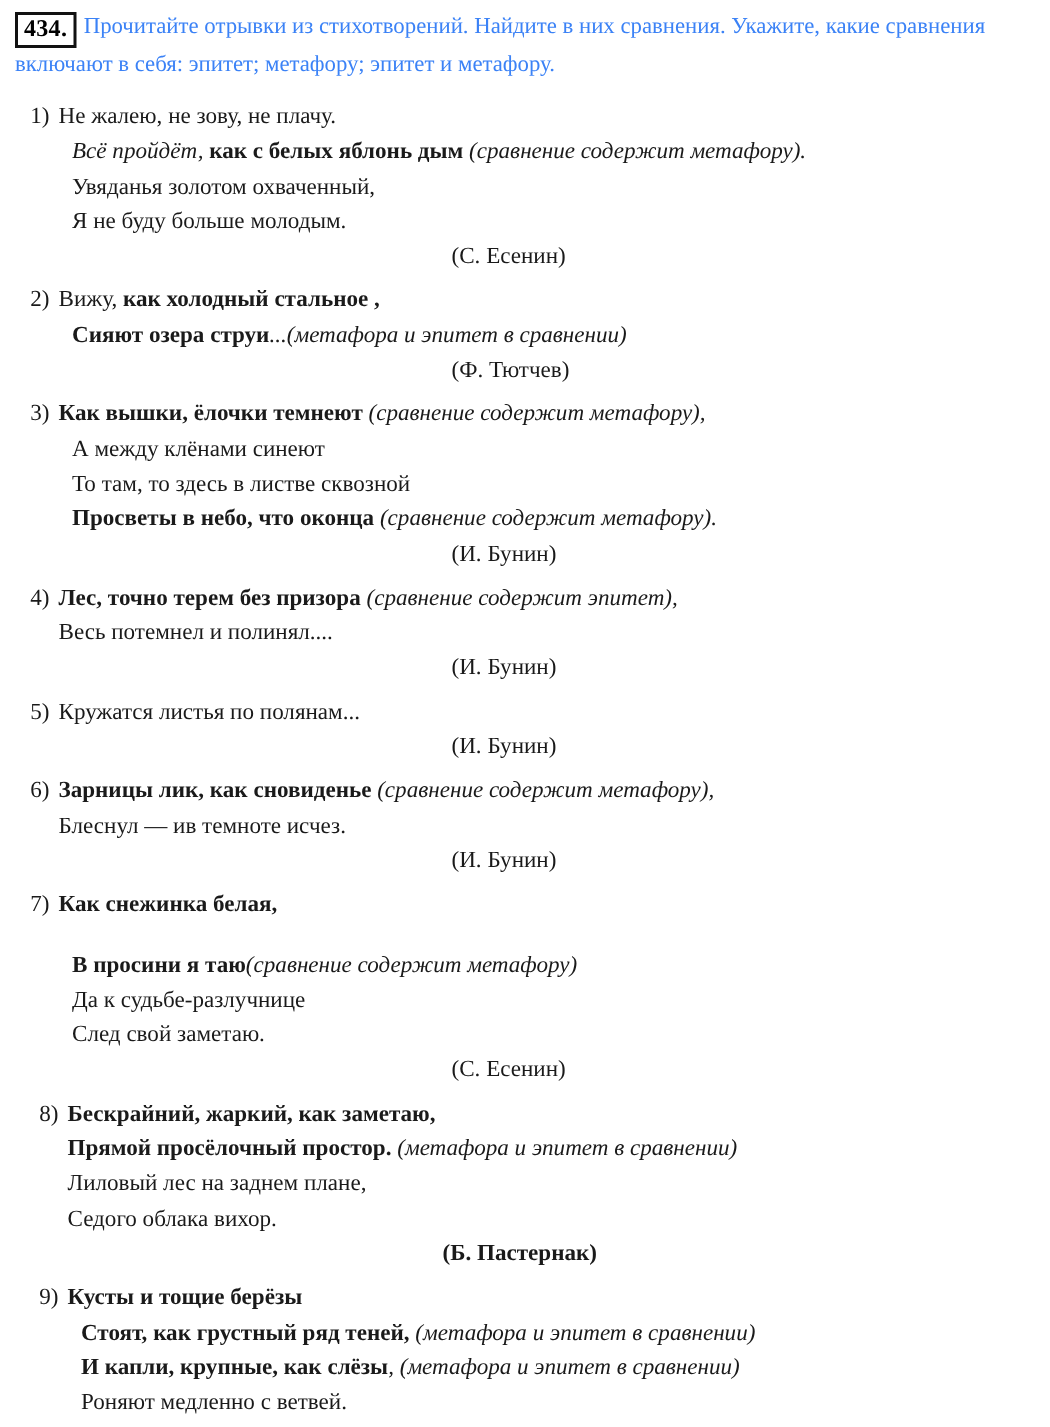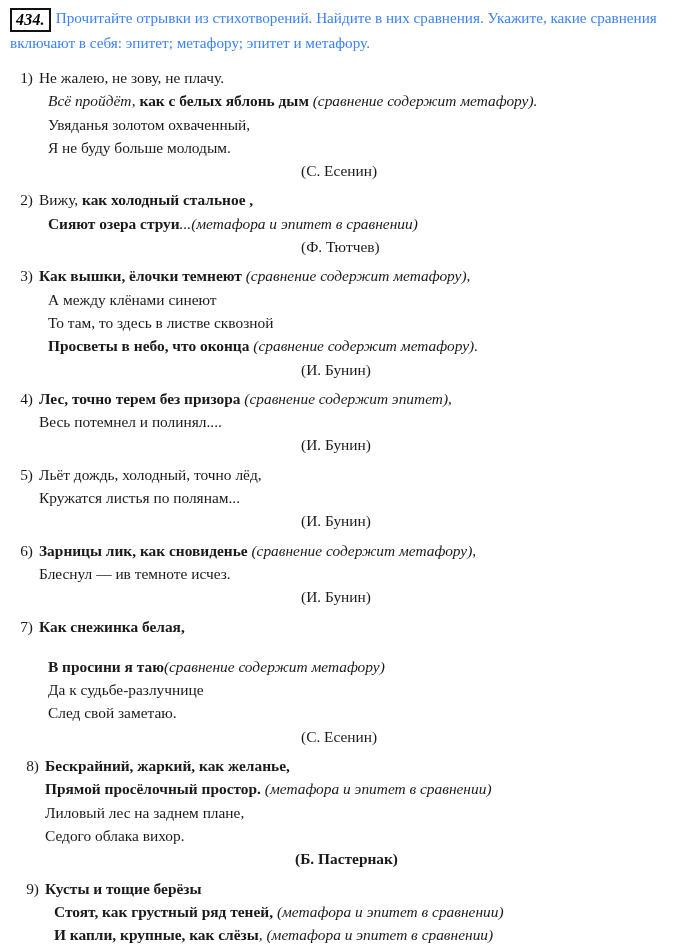--- a/index.html
+++ b/index.html
@@ -29,21 +29,20 @@
     display: inline-block;
     border: 2px solid #111111;
     color: #000000;
     font-weight: bold;
     font-size: 16px;
     line-height: 17px;
     padding: 1px 4px 2px 4px;
     margin-right: 5px;
     vertical-align: -2px;
     letter-spacing: 0.2px;
-    font-style: italic;
   }
   .task-text { color: #3b82f6; }
 
   
   .items {
     margin-top: 13px;
     font-size: 15.4px;
     line-height: 23.3px;
   }
   .item {
@@ -109,41 +108,40 @@
       <div class="attrib">(И. Бунин)</div>
     </div>
     <div class="item item-1">
       <div class="marker">4)</div>
       <div class="line"><b>Лес, точно терем без призора</b><i> (сравнение содержит эпитет),</i></div>
       <div class="line"><span>Весь потемнел и полинял....</span></div>
       <div class="attrib">(И. Бунин)</div>
     </div>
     <div class="item item-1">
       <div class="marker">5)</div>
-      <div class="line"><span>Льёт дождь, холодный, точно лёд,</span></div>
       <div class="line"><span>Кружатся листья по полянам...</span></div>
       <div class="attrib">(И. Бунин)</div>
     </div>
     <div class="item item-1">
       <div class="marker">6)</div>
       <div class="line"><b>Зарницы лик, как сновиденье</b><i> (сравнение содержит метафору),</i></div>
       <div class="line"><span>Блеснул — ив темноте исчез.</span></div>
       <div class="attrib">(И. Бунин)</div>
     </div>
     <div class="item item-1">
       <div class="marker">7)</div>
       <div class="line"><b>Как снежинка белая,</b></div>
       <div class="line hang gap"><b>В просини я таю</b><i>(сравнение содержит метафору)</i></div>
       <div class="line hang"><span>Да к судьбе-разлучнице</span></div>
       <div class="line hang"><span>След свой заметаю.</span></div>
       <div class="attrib">(С. Есенин)</div>
     </div>
     <div class="item item-2">
       <div class="marker">8)</div>
-      <div class="line"><b>Бескрайний, жаркий, как желанье,</b></div>
+      <div class="line"><b>Бескрайний, жаркий, как заметаю,</b></div>
       <div class="line"><b>Прямой просёлочный простор.</b><i> (метафора и эпитет в сравнении)</i></div>
       <div class="line"><span>Лиловый лес на заднем плане,</span></div>
       <div class="line"><span>Седого облака вихор.</span></div>
       <div class="attrib attrib-w">(Б. Пастернак)</div>
     </div>
     <div class="item item-2">
       <div class="marker">9)</div>
       <div class="line"><b>Кусты и тощие берёзы</b></div>
       <div class="line hang"><b>Стоят, как грустный ряд теней,</b><i> (метафора и эпитет в сравнении)</i></div>
       <div class="line hang"><b>И капли, крупные, как слёзы</b><i>, (метафора и эпитет в сравнении)</i></div>

